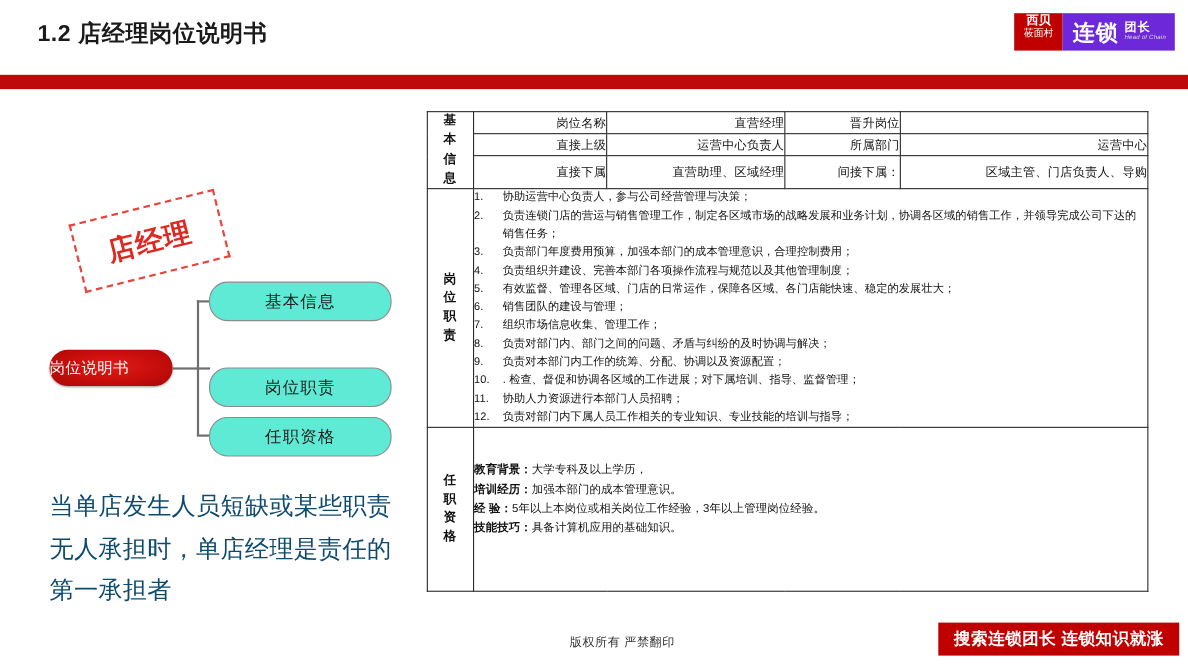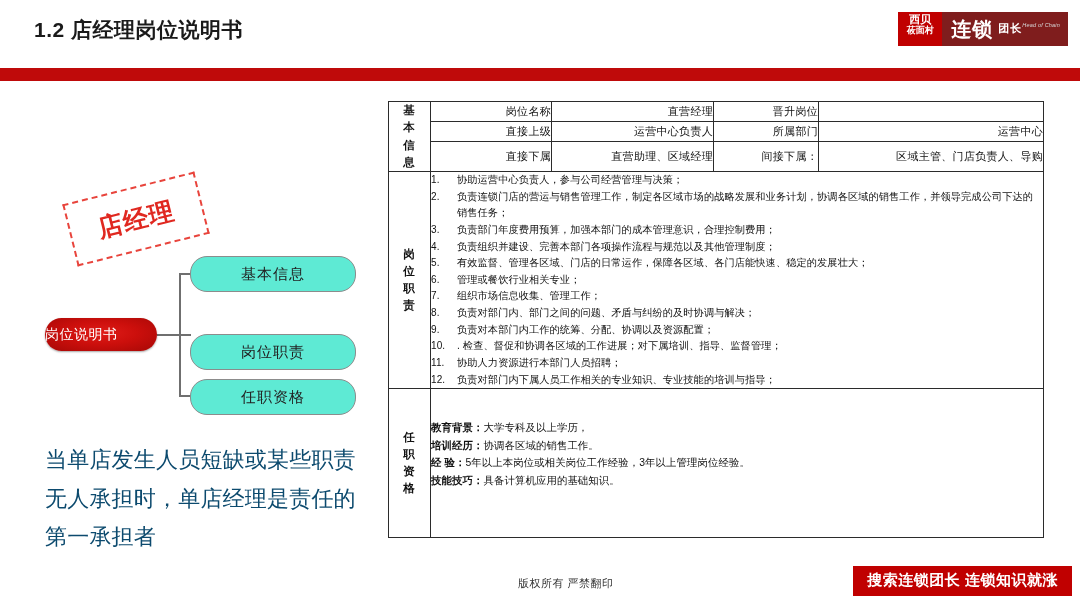--- a/index.html
+++ b/index.html
@@ -40,37 +40,37 @@
     color: #ffffff;
     width: 44px;
     display: flex;
     flex-direction: column;
     align-items: center;
     justify-content: flex-start;
     line-height: 1.05;
     padding: 2px 0;
   }
   #brand-logo .logo-red .ln1 { font-size: 11px; font-weight: bold; letter-spacing: 0px;}
-  #brand-logo .logo-red .ln2 { font-size: 9px; font-weight: bold; letter-spacing: 0px;}
+  #brand-logo .logo-red .ln2 { font-size: 9px; font-weight: normal; letter-spacing: 0px;}
   #brand-logo .logo-dark {
-    background: #7f1d1d;
+    background: #6d28d9;
     color: #ffffff;
     display: flex;
     align-items: center;
     padding: 0 8px 0 9px;
     gap: 5px;
   }
   #brand-logo .logo-dark .big {
     font-size: 20px;
     font-weight: bold;
     letter-spacing: 1px;
   }
   #brand-logo .logo-dark .stack {
     display: flex;
-    flex-direction: row;
+    flex-direction: column;
     line-height: 1.05;
   }
   #brand-logo .logo-dark .stack .sm {
     font-size: 11px;
     font-weight: bold;
     letter-spacing: 1px;
   }
   #brand-logo .logo-dark .stack .en {
     font-size: 5.5px;
     font-style: italic;
@@ -360,42 +360,42 @@
           <span>职</span>
           <span>责</span>
       </td>
       <td colspan="4" id="duties-cell">
         <ol class="duties" id="duties-list">
             <li><span class="num">1.</span><span>协助运营中心负责人，参与公司经营管理与决策；</span></li>
             <li><span class="num">2.</span><span>负责连锁门店的营运与销售管理工作，制定各区域市场的战略发展和业务计划，协调各区域的销售工作，并领导完成公司下达的销售任务；</span></li>
             <li><span class="num">3.</span><span>负责部门年度费用预算，加强本部门的成本管理意识，合理控制费用；</span></li>
             <li><span class="num">4.</span><span>负责组织并建设、完善本部门各项操作流程与规范以及其他管理制度；</span></li>
             <li><span class="num">5.</span><span>有效监督、管理各区域、门店的日常运作，保障各区域、各门店能快速、稳定的发展壮大；</span></li>
-            <li><span class="num">6.</span><span>管理或餐饮行业相关专业；</span></li>
+            <li><span class="num">6.</span><span>销售团队的建设与管理；</span></li>
             <li><span class="num">7.</span><span>组织市场信息收集、管理工作；</span></li>
             <li><span class="num">8.</span><span>负责对部门内、部门之间的问题、矛盾与纠纷的及时协调与解决；</span></li>
             <li><span class="num">9.</span><span>负责对本部门内工作的统筹、分配、协调以及资源配置；</span></li>
             <li><span class="num">10.</span><span>. 检查、督促和协调各区域的工作进展；对下属培训、指导、监督管理；</span></li>
             <li><span class="num">11.</span><span>协助人力资源进行本部门人员招聘；</span></li>
             <li><span class="num">12.</span><span>负责对部门内下属人员工作相关的专业知识、专业技能的培训与指导；</span></li>
           </ol>
       </td>
     </tr>
 
     <tr>
       <td class="vlabel">
         <span>任</span>
           <span>职</span>
           <span>资</span>
           <span>格</span>
       </td>
       <td colspan="4" id="qual-cell">
         <div class="qual-list" id="qual-list">
             <div class="qual-line"><b>教育背景：</b><span>大学专科及以上学历，</span></div>
-            <div class="qual-line"><b>培训经历：</b><span>协调各区域的销售工作。</span></div>
+            <div class="qual-line"><b>培训经历：</b><span>加强本部门的成本管理意识。</span></div>
             <div class="qual-line"><b>经  验：</b><span>5年以上本岗位或相关岗位工作经验，3年以上管理岗位经验。</span></div>
             <div class="qual-line"><b>技能技巧：</b><span>具备计算机应用的基础知识。</span></div>
           </div>
       </td>
     </tr>
   </tbody>
 </table>
 
 <div id="copyright">版权所有 严禁翻印</div>
 <div id="promo-banner">搜索连锁团长 连锁知识就涨</div>

